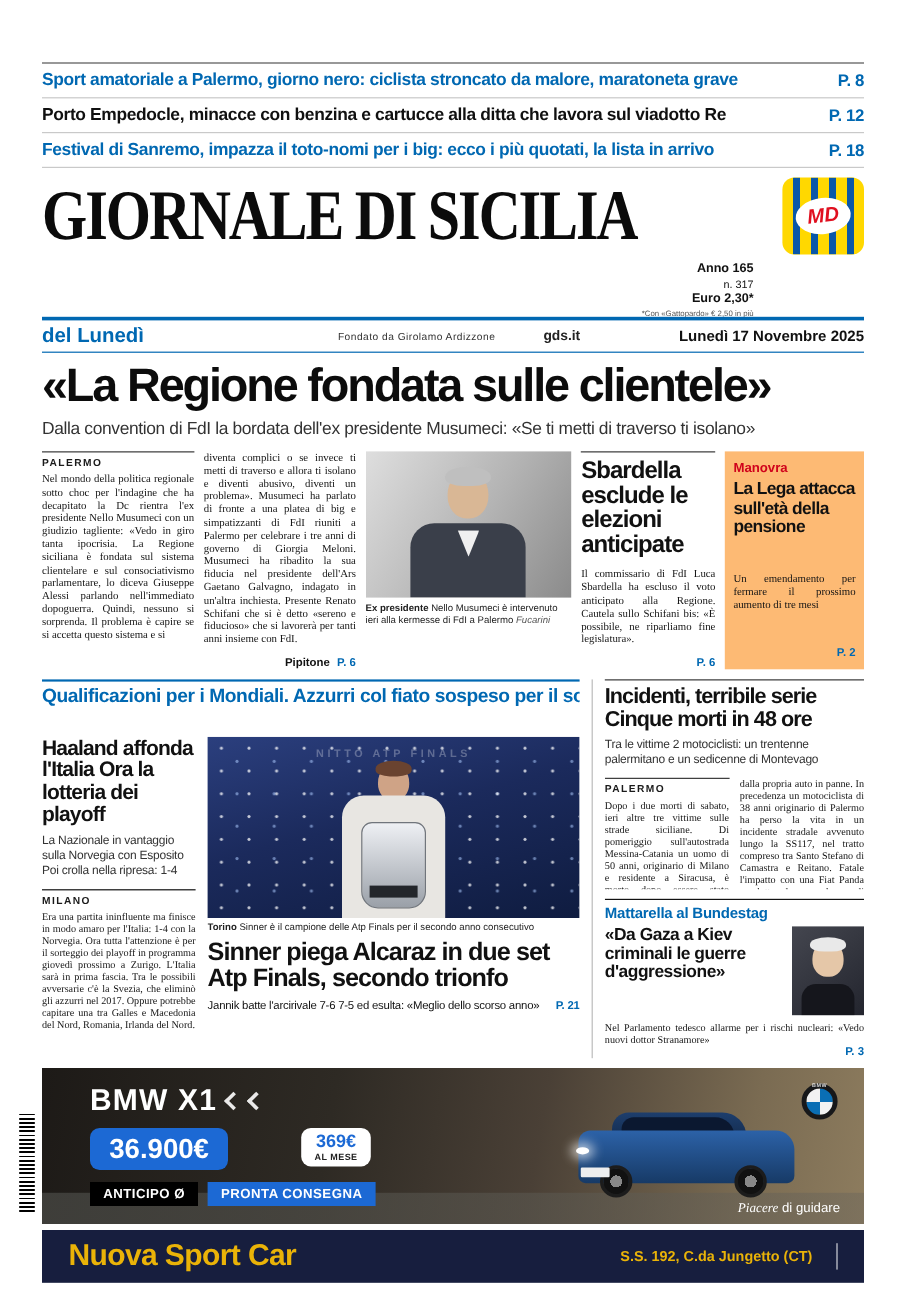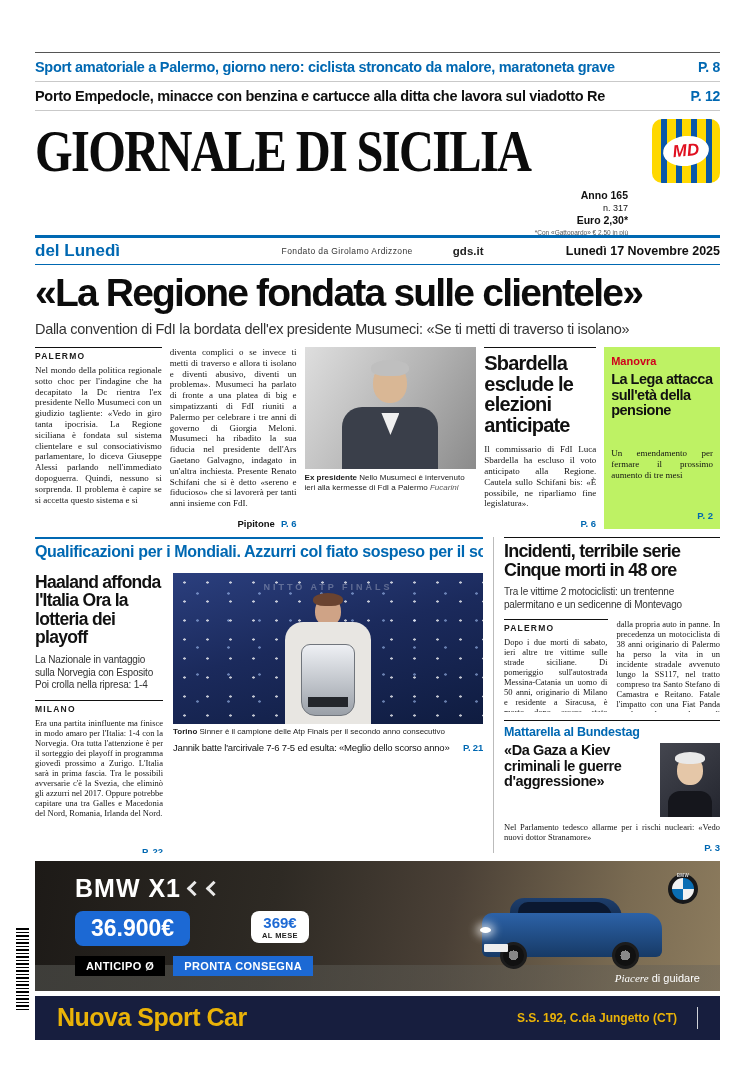--- a/index.html
+++ b/index.html
@@ -70,34 +70,34 @@
   .mu-shirt { position:absolute; bottom:34px; left:50%; transform:translateX(-50%); width:18px; height:22px;
        background:#f0f0f0; clip-path:polygon(0 0,100% 0,50% 100%); }
   .caption { font-size:8px; line-height:1.3; margin-top:4px; color:#222; }
   .caption b { font-weight:bold; }
   .credit { font-style:italic; color:#555; }
 
   .lead-sbardella { width:112px; display:flex; flex-direction:column; border-top:1px solid #111; padding-top:5px; }
   .sb-headline { font-size:20px; font-weight:bold; line-height:1.03; letter-spacing:-0.8px; }
   .sb-text { margin-top:9px; }
 
-  .manovra-box { width:116px; background:#bef264; padding:8px 7px; display:flex; flex-direction:column; }
+  .manovra-box { width:116px; background:#fdba74; padding:8px 7px; display:flex; flex-direction:column; }
   .manovra-kicker { color:#d0021b; font-weight:bold; font-size:11px; }
   .manovra-headline { font-size:14.5px; font-weight:bold; line-height:1.08; letter-spacing:-0.5px; margin-top:5px; }
   .manovra-text { margin-top:auto; }
 
   
   .middle { display:flex; margin-top:8px; height:316px; overflow:hidden; }
   .sports { width:448px; }
   .mid-divider { width:1px; background:#bbb; margin:0 10px; }
   .right-col { flex:1; display:flex; flex-direction:column; border-top:1px solid #111; padding-top:4px; overflow:hidden; }
 
   .sports-band { border-top:2.5px solid #0068b2; padding-top:4px; color:#0068b2; font-size:16px;
                  font-weight:bold; letter-spacing:-0.35px; white-space:nowrap; overflow:hidden; }
-  .sports-body { display:flex; gap:10px; margin-top:12px; height:284px; overflow:hidden; }
+  .sports-body { display:flex; gap:10px; margin-top:24px; height:284px; overflow:hidden; }
   .haaland-col { width:128px; display:flex; flex-direction:column; }
   .haaland-headline { font-size:17.5px; font-weight:bold; line-height:1.05; letter-spacing:-0.7px; }
   .standfirst { font-size:10px; color:#333; line-height:1.25; letter-spacing:-0.2px; }
   .haaland-col .standfirst { margin-top:8px; }
   .mt { margin-top:8px; }
 
   .sinner-col { flex:1; display:flex; flex-direction:column; }
   .photo-sinner { position:relative; height:151px; overflow:hidden;
        background:linear-gradient(165deg,#2b3f7e 0%,#1b2a5c 45%,#0f1c40 100%); }
   .photo-sinner::before { content:""; position:absolute; inset:0;
@@ -199,20 +199,24 @@
 
     <div class="teasers">
       <div class="teaser">
         <span class="t-text blue">Sport amatoriale a Palermo, giorno nero: ciclista stroncato da malore, maratoneta grave</span>
         <span class="t-page">P. 8</span>
       </div>
       <div class="teaser">
         <span class="t-text black">Porto Empedocle, minacce con benzina e cartucce alla ditta che lavora sul viadotto Re</span>
         <span class="t-page">P. 12</span>
       </div>
+      <div class="teaser">
+        <span class="t-text blue">Festival di Sanremo, impazza il toto-nomi per i big: ecco i più quotati, la lista in arrivo</span>
+        <span class="t-page">P. 18</span>
+      </div>
     </div>
 
     <div class="masthead">
       <div class="mast-title">GIORNALE DI SICILIA</div>
       <div class="md-logo">
         <div class="md-oval">MD</div>
       </div>
     </div>
     <div class="issue-block">
       <div class="issue-anno">Anno 165</div>
@@ -298,20 +302,21 @@
               <div class="sn-fig">
                 <div class="sn-head"></div>
                 <div class="sn-torso"></div>
                 <div class="sn-trophy"></div>
               </div>
             </div>
             <div class="sinner-caption">
               <b>Torino</b>
               <span>Sinner è il campione delle Atp Finals per il secondo anno consecutivo</span>
             </div>
+            <div class="sinner-headline">Sinner piega Alcaraz in due set Atp Finals, secondo trionfo</div>
             <div class="sinner-subrow">
               <span>Jannik batte l'arcirivale 7-6 7-5 ed esulta: «Meglio dello scorso anno»</span>
               <span class="pageref">P. 21</span>
             </div>
           </div>
         </div>
       </div>
       <div class="mid-divider"></div>
       <div class="right-col">
         <div class="inc-headline">Incidenti, terribile serie Cinque morti in 48 ore</div>

